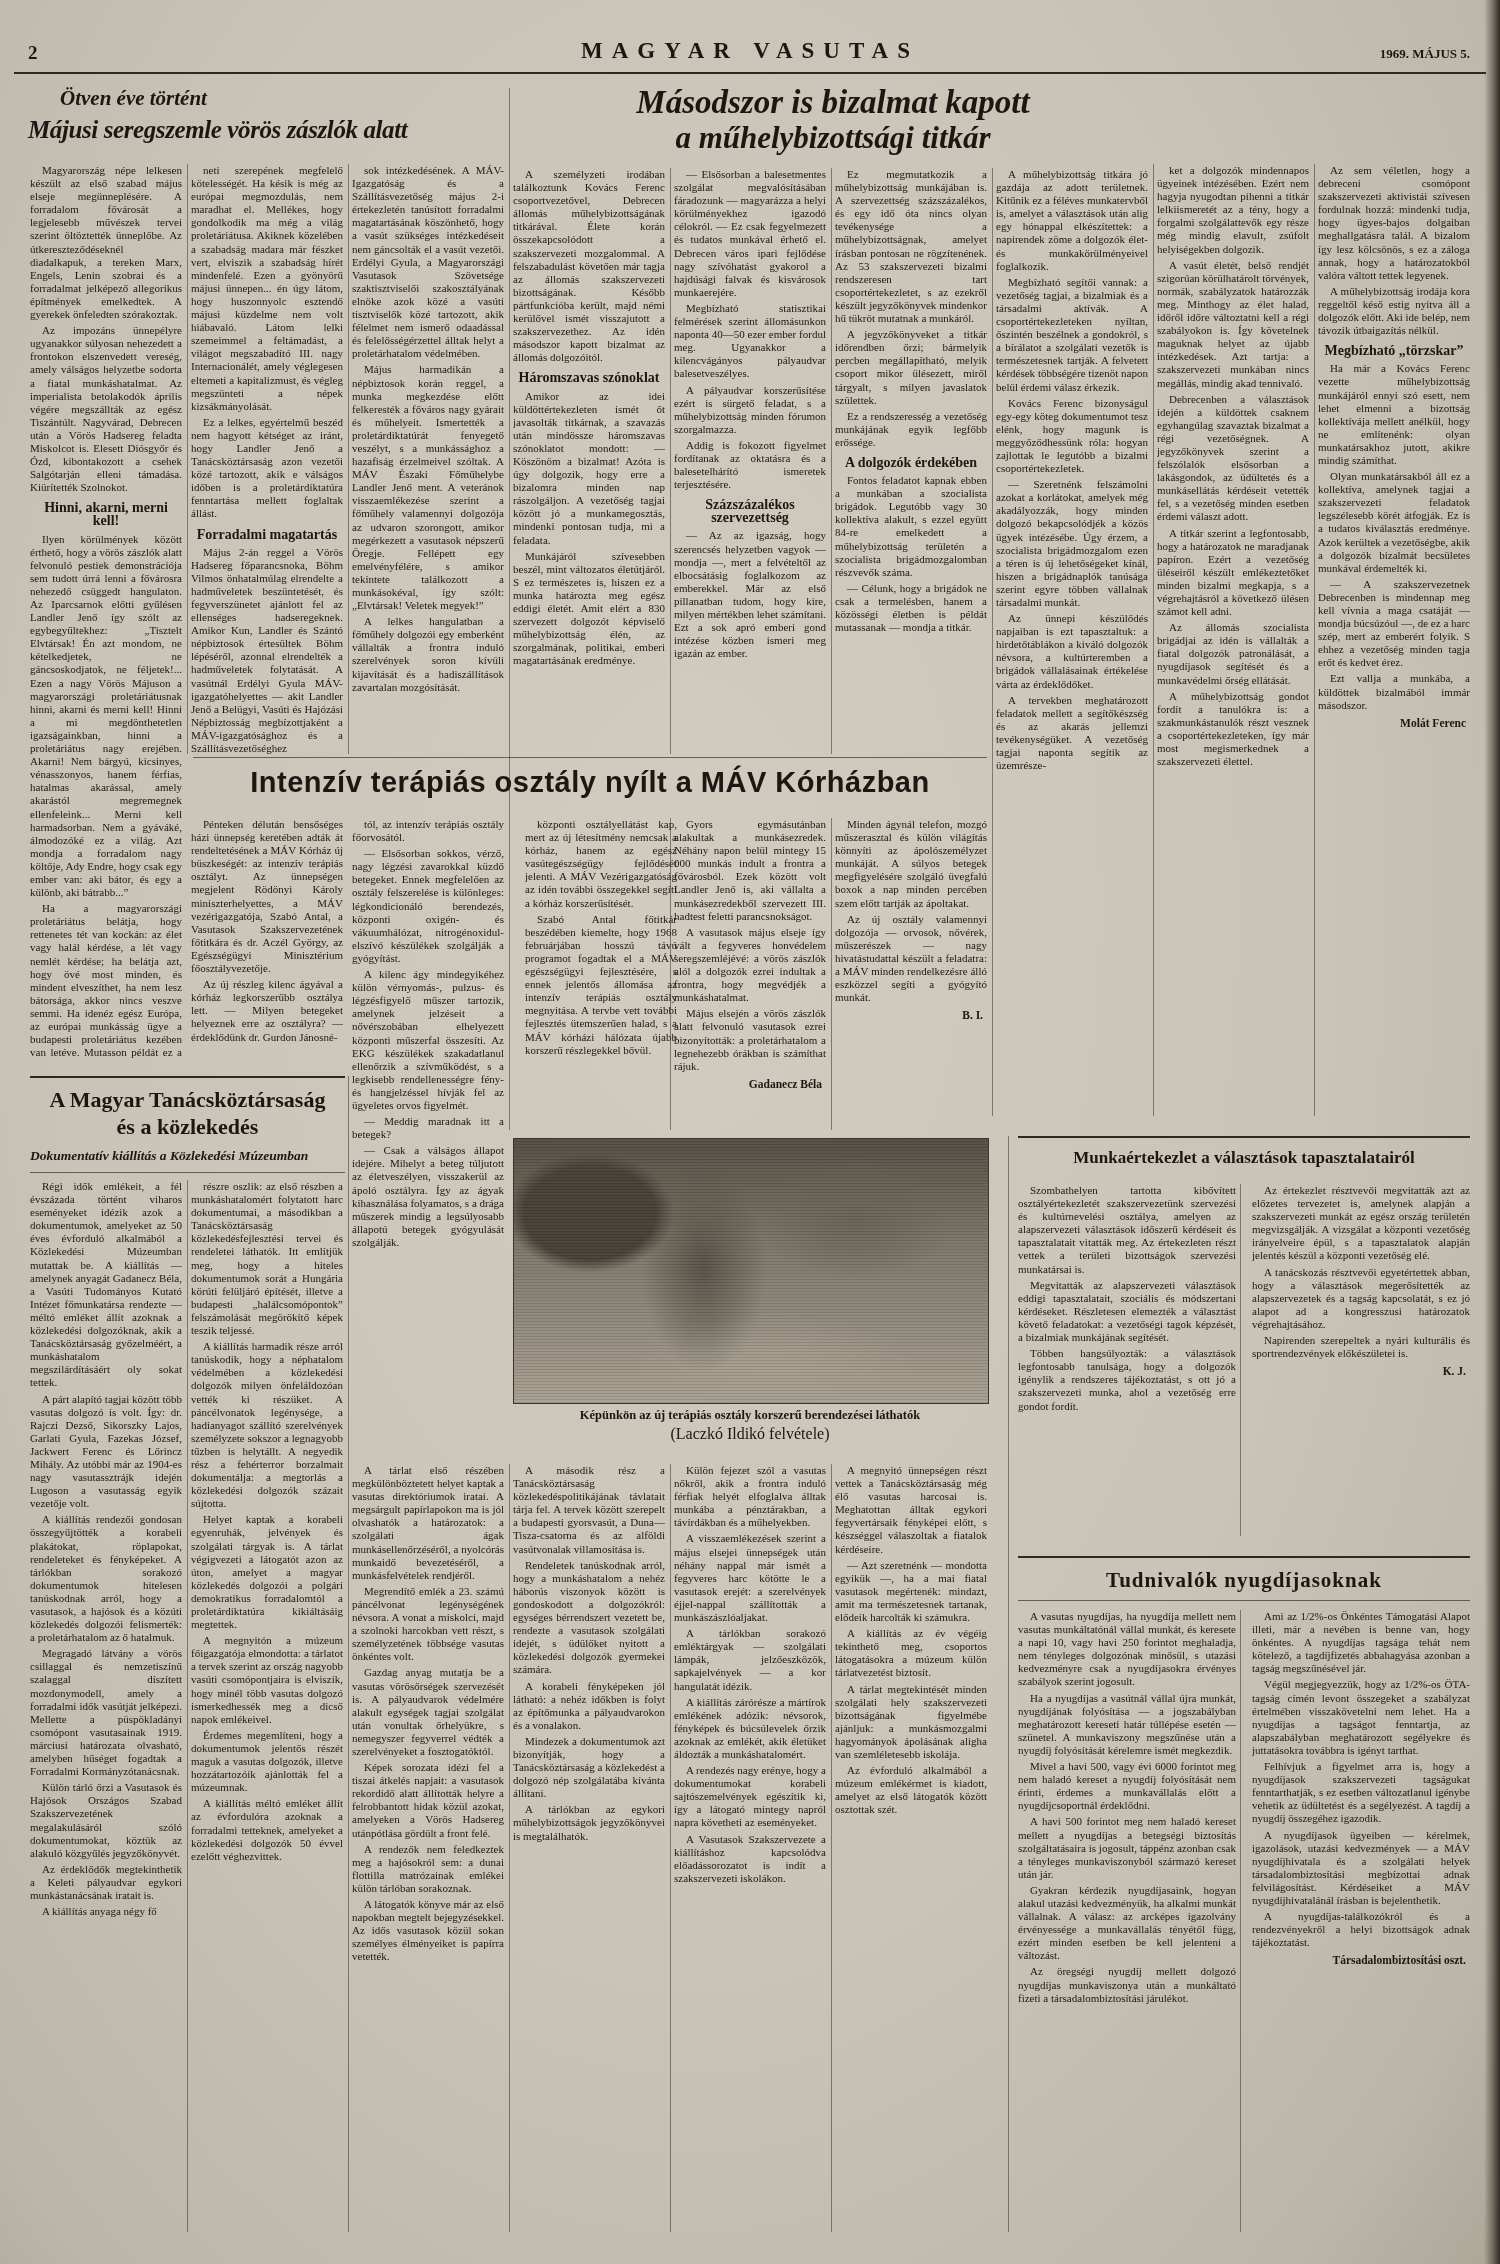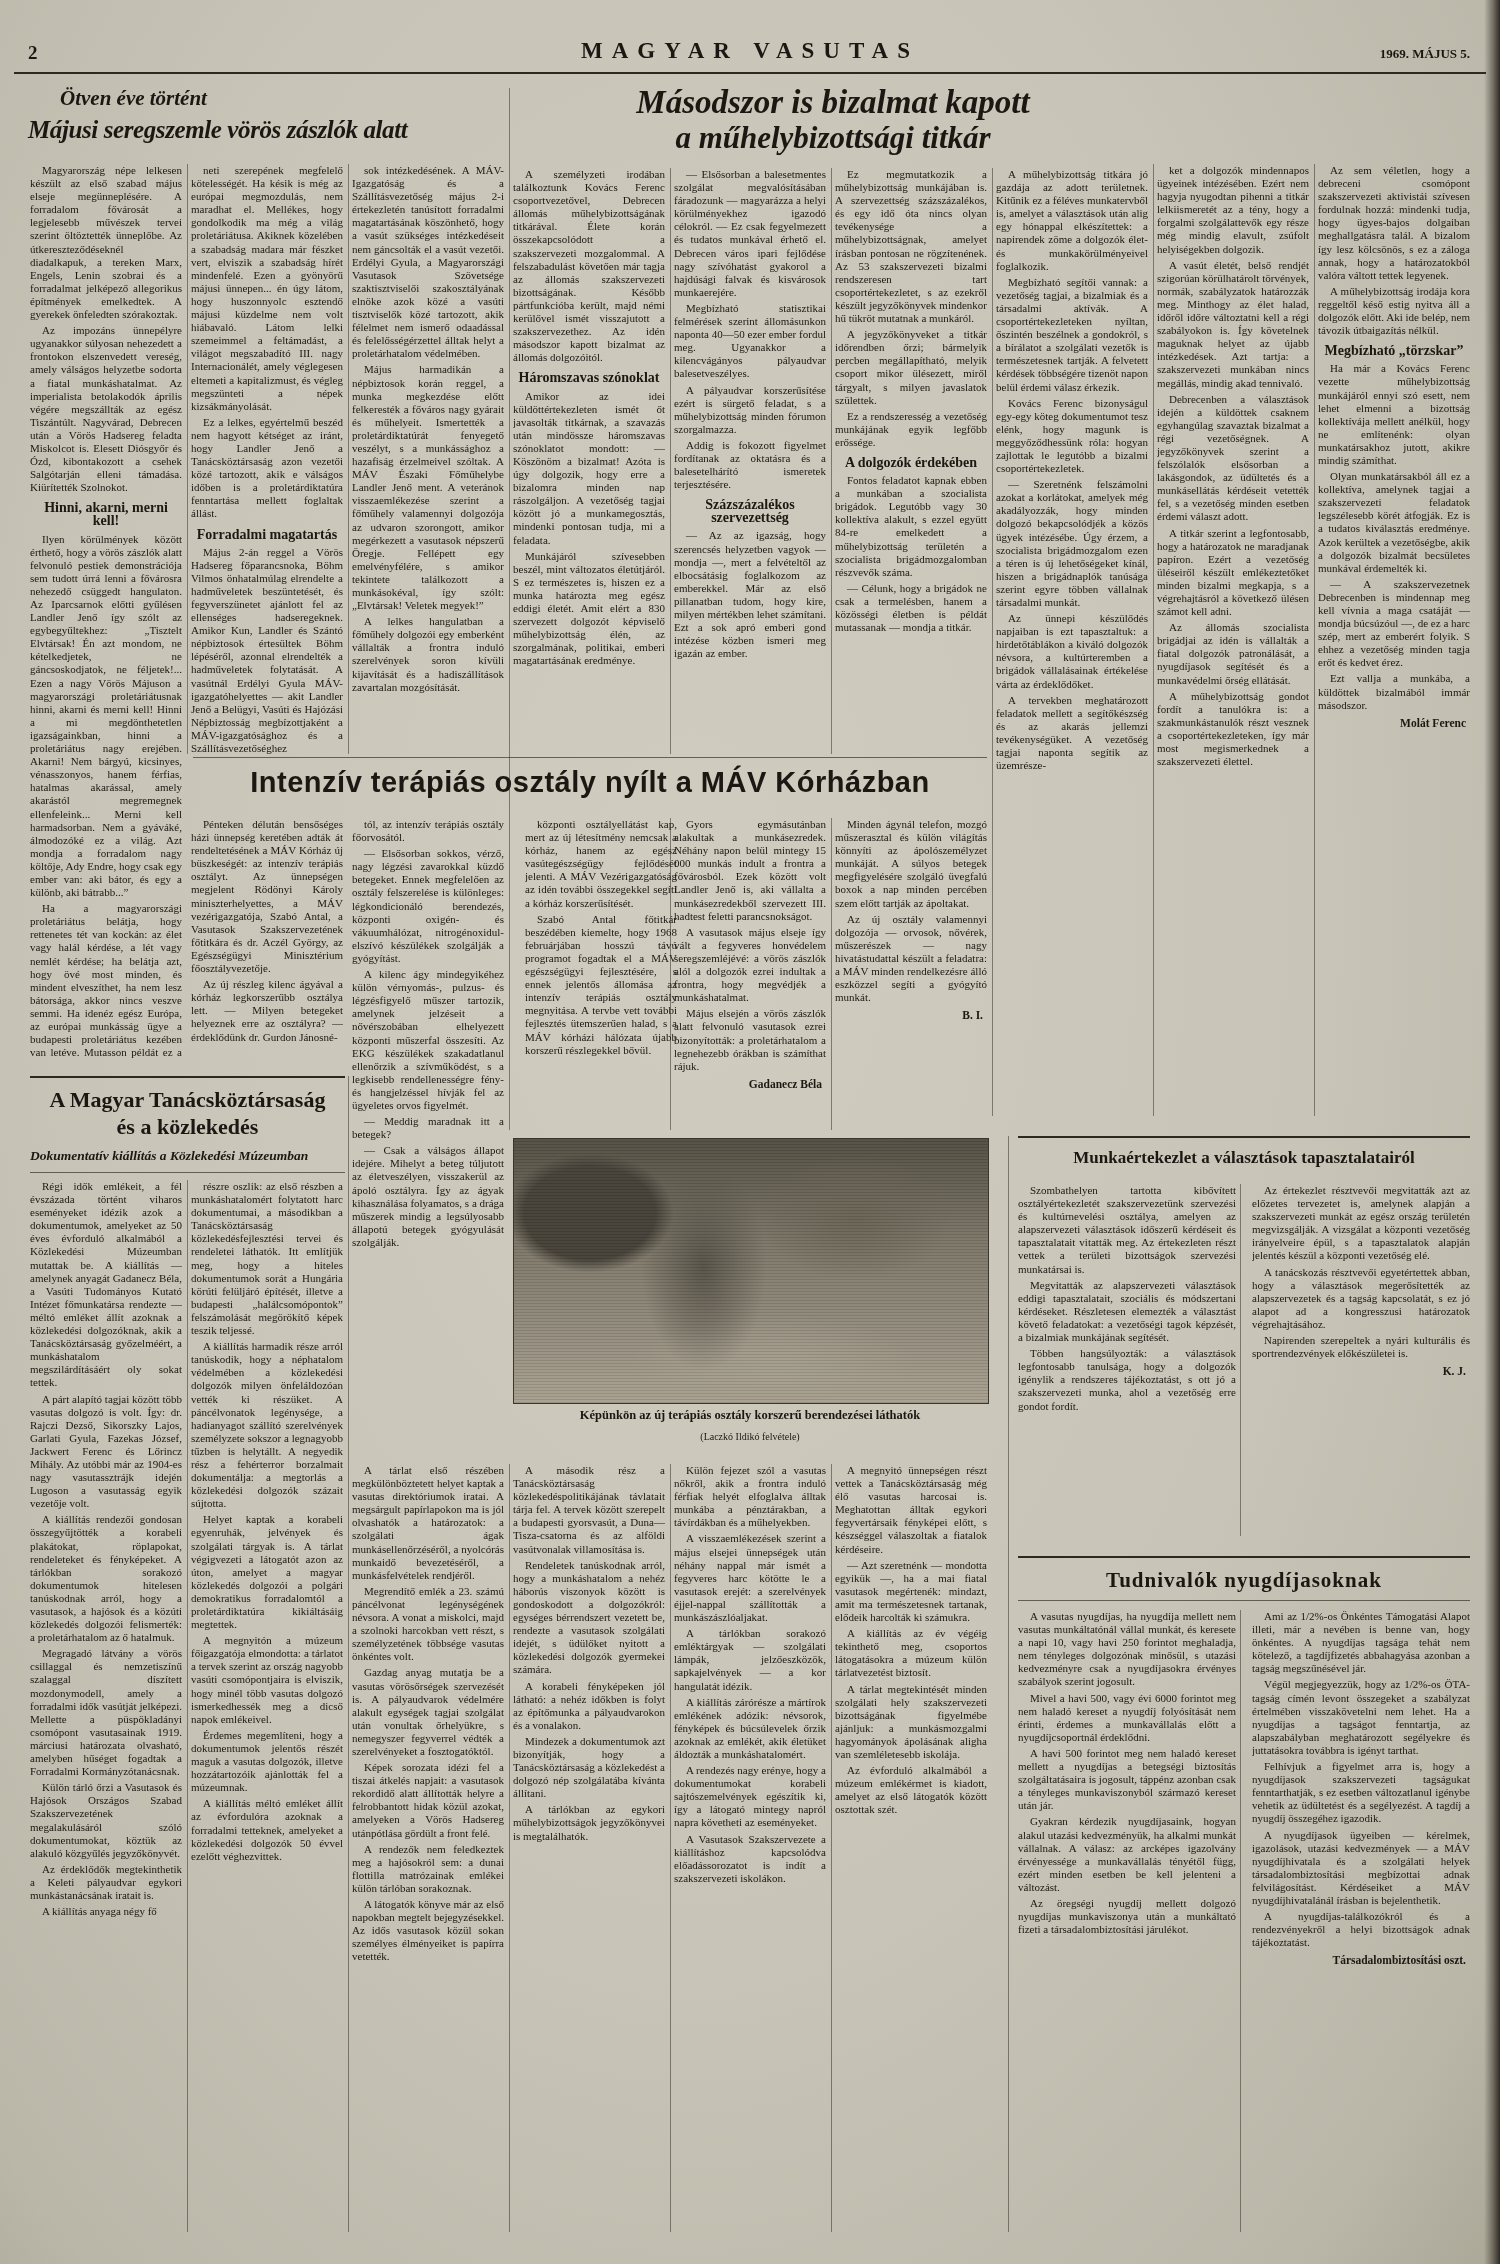--- a/index.html
+++ b/index.html
@@ -21,21 +21,21 @@
   #lhead{font-size:25px;letter-spacing:-0.4px;white-space:nowrap;}
   #rhead{text-align:center;}
   #rhead .l1{font-size:33px;line-height:37px;}
   #rhead .l2{font-size:31px;line-height:34px;}
   #ihead{font-family:"Liberation Sans","DejaVu Sans",sans-serif;font-weight:bold;font-size:29px;text-align:center;letter-spacing:0.5px;}
   #mhead{text-align:center;font-weight:bold;font-size:22px;line-height:27px;}
   #msub{font-weight:bold;font-style:italic;font-size:13.5px;}
   #meethead{text-align:center;font-weight:bold;font-size:17px;}
   #penhead{text-align:center;font-weight:bold;font-size:21px;letter-spacing:1px;}
   .caption1{font-weight:bold;font-size:12.5px;text-align:center;}
-  .caption2{font-size:10px;text-align:center;margin-top:8px;}
+  .caption2{font-size:16px;text-align:center;margin-top:2px;}
   #photo{
     background-color:#8d887c;
     background-image:
       repeating-linear-gradient(0deg, rgba(20,17,12,0.10) 0 1px, rgba(255,255,255,0.03) 1px 3px),
       radial-gradient(ellipse 120px 85px at 16% 28%, #454037 0%, #454037 55%, rgba(69,64,55,0) 70%),
       radial-gradient(ellipse 90px 150px at 40% 48%, #575248 0%, rgba(87,82,72,0) 70%),
       radial-gradient(ellipse 150px 95px at 72% 30%, #696254 0%, rgba(105,98,84,0) 65%),
       radial-gradient(ellipse 210px 80px at 55% 88%, #a59e8e 0%, rgba(165,158,142,0) 70%),
       linear-gradient(180deg, #524d42 0%, #7b7567 38%, #948d7e 75%, #a79f8f 100%);
     border:1px solid #3a362c;
@@ -231,20 +231,21 @@
       <p class="bp">A tanácskozás résztvevői egyetértettek abban, hogy a választások megerősítették az alapszervezetek és a tagság kapcsolatát, s ez jó alapot ad a kongresszusi határozatok végrehajtásához.</p>
       <p class="bp">Napirenden szerepeltek a nyári kulturális és sportrendezvények előkészületei is.</p>
       <div class="byl">K. J.</div>
     </div>
 
   <div class="hr2" style="left:1018px;top:1556px;width:452px;"></div>
   <div class="abs" id="penhead" style="left:1018px;top:1568px;width:452px;">Tudnivalók nyugdíjasoknak</div>
   <div class="hr1" style="left:1018px;top:1600px;width:452px;"></div>
   <div class="abs col" style="left:1018px;top:1610px;width:218px;height:622px;">
       <p class="bp">A vasutas nyugdíjas, ha nyugdíja mellett nem vasutas munkáltatónál vállal munkát, és keresete a napi 10, vagy havi 250 forintot meghaladja, nem tényleges dolgozónak minősül, s utazási kedvezményre csak a nyugdíjasokra érvényes szabályok szerint jogosult.</p>
+      <p class="bp">Ha a nyugdíjas a vasútnál vállal újra munkát, nyugdíjának folyósítása — a jogszabályban meghatározott kereseti határ túllépése esetén — szünetel. A munkaviszony megszűnése után a nyugdíj folyósítását kérelemre ismét megkezdik.</p>
       <p class="bp">Mivel a havi 500, vagy évi 6000 forintot meg nem haladó kereset a nyugdíj folyósítását nem érinti, érdemes a munkavállalás előtt a nyugdíjcsoportnál érdeklődni.</p>
       <p class="bp">A havi 500 forintot meg nem haladó kereset mellett a nyugdíjas a betegségi biztosítás szolgáltatásaira is jogosult, táppénz azonban csak a tényleges munkaviszonyból származó kereset után jár.</p>
       <p class="bp">Gyakran kérdezik nyugdíjasaink, hogyan alakul utazási kedvezményük, ha alkalmi munkát vállalnak. A válasz: az arcképes igazolvány érvényessége a munkavállalás tényétől függ, ezért minden esetben be kell jelenteni a változást.</p>
       <p class="bp">Az öregségi nyugdíj mellett dolgozó nyugdíjas munkaviszonya után a munkáltató fizeti a társadalombiztosítási járulékot.</p>
     </div>
   <div class="abs col" style="left:1252px;top:1610px;width:218px;height:622px;">
       <p class="bp">Ami az 1/2%-os Önkéntes Támogatási Alapot illeti, már a nevében is benne van, hogy önkéntes. A nyugdíjas tagsága tehát nem kötelező, a tagdíjfizetés abbahagyása azonban a tagság megszűnésével jár.</p>
       <p class="bp">Végül megjegyezzük, hogy az 1/2%-os ÖTA-tagság címén levont összegeket a szabályzat értelmében visszakövetelni nem lehet. Ha a nyugdíjas a tagságot fenntartja, az alapszabályban meghatározott segélyekre és juttatásokra továbbra is igényt tarthat.</p>
       <p class="bp">Felhívjuk a figyelmet arra is, hogy a nyugdíjasok szakszervezeti tagságukat fenntarthatják, s ez esetben változatlanul igénybe vehetik az üdültetést és a segélyezést. A tagdíj a nyugdíj összegéhez igazodik.</p>
       <p class="bp">A nyugdíjasok ügyeiben — kérelmek, igazolások, utazási kedvezmények — a MÁV nyugdíjhivatala és a szolgálati helyek társadalombiztosítási megbízottai adnak felvilágosítást. Kérdéseiket a MÁV nyugdíjhivatalánál írásban is bejelenthetik.</p>

